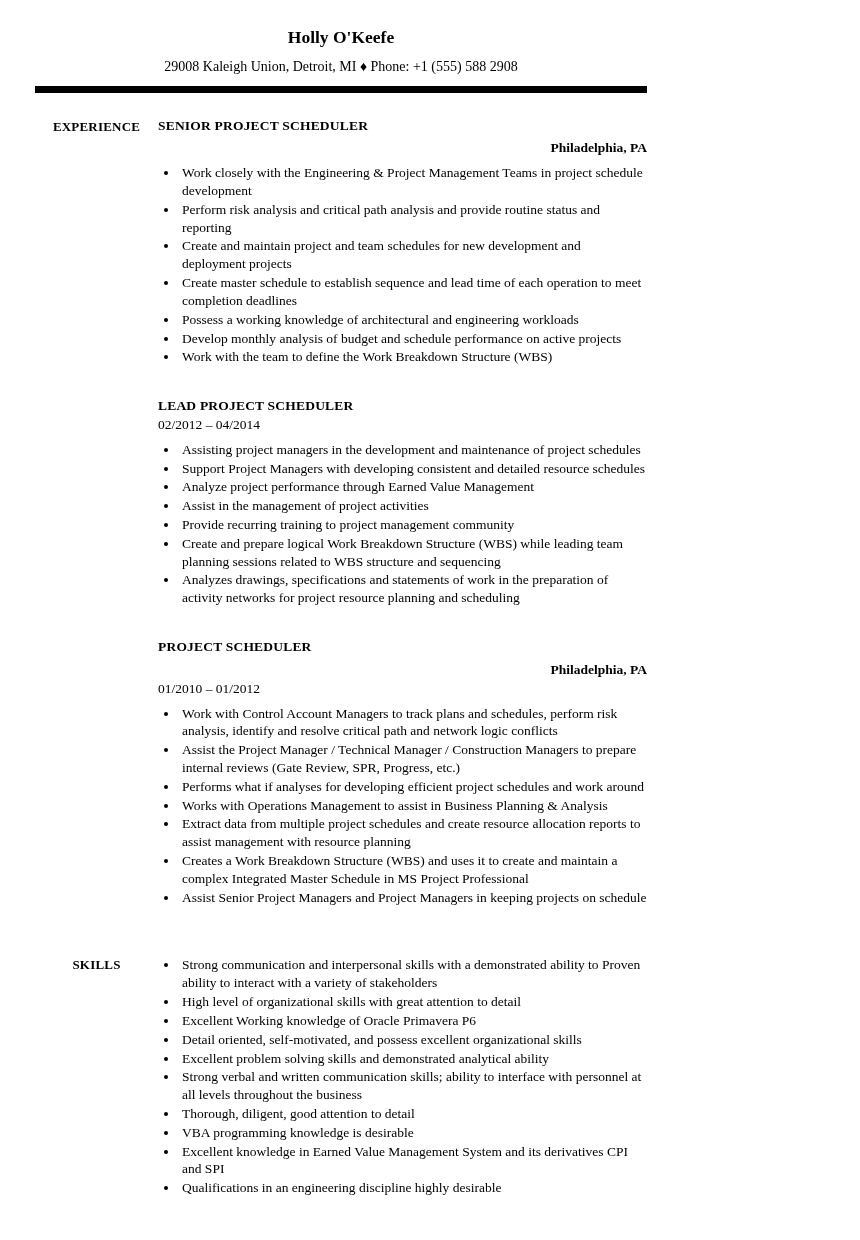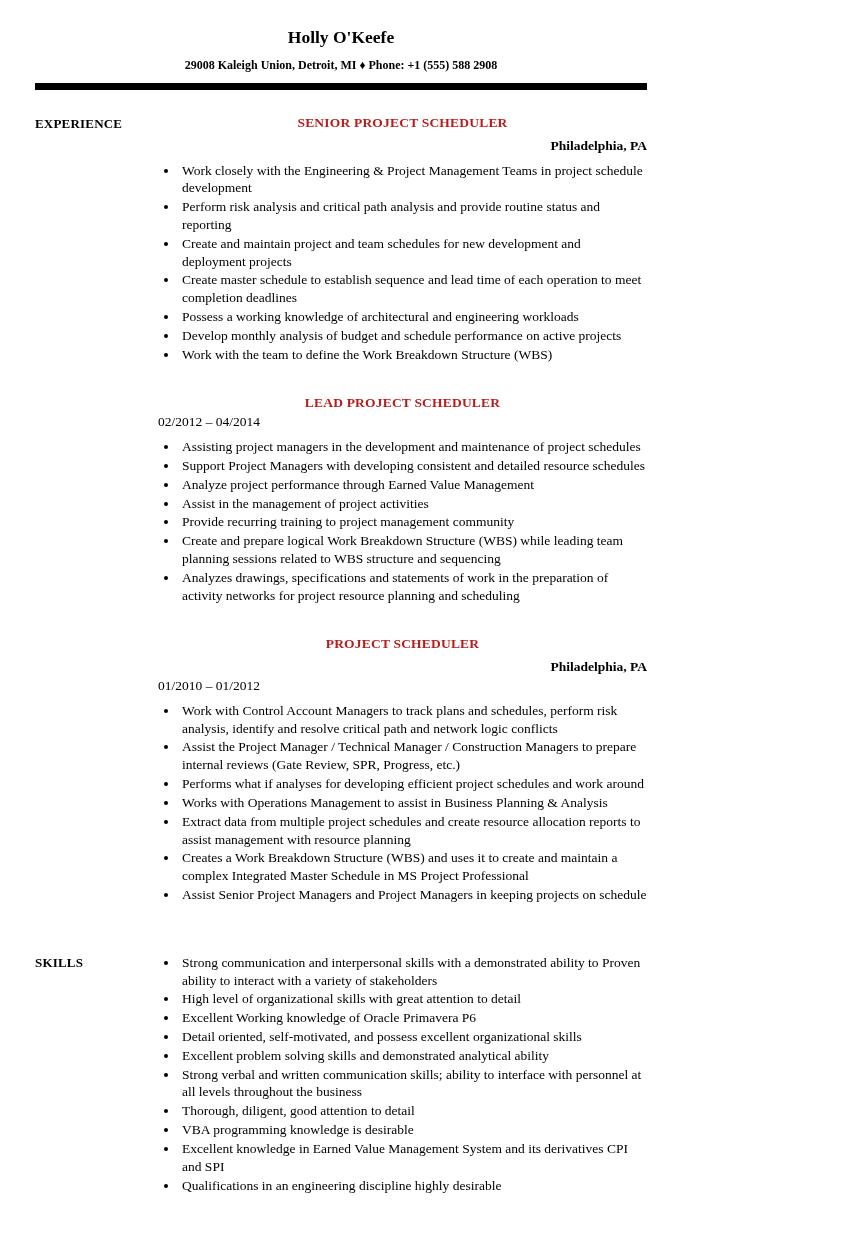--- a/index.html
+++ b/index.html
@@ -10,36 +10,37 @@
     font-family: "Liberation Serif", "DejaVu Serif", serif;
     color: #000000;
     font-size: 13.5px;
     line-height: 1.32;
   }
   .page { width: 682px; min-height: 1240px; padding: 20px 35px 30px 35px; }
 
   
   .header { text-align: center; }
   .name { font-size: 17.5px; font-weight: bold; padding-top: 6px; }
-  .contact { font-size: 12px; font-weight: bold; margin-top: 9px; }
+  .contact { font-size: 14px; font-weight: normal; margin-top: 9px; }
   .rule { height: 7px; background: #000000; margin-top: 9px; }
 
   
   .row { display: grid; grid-template-columns: 123px 1fr; margin-top: 24px; }
   .section-label {
     font-weight: bold;
     font-size: 13px;
     letter-spacing: 0.2px;
     padding-top: 1px;
+    text-align: center;
   }
 
   
   .job { margin-bottom: 31px; }
   .job:last-child { margin-bottom: 0; }
-  .job-title { font-size: 13.5px; font-weight: bold; color: #b91c1c; letter-spacing: 0.2px; text-align: center; }
+  .job-title { font-size: 13.5px; font-weight: bold; color: #000000; letter-spacing: 0.2px; }
   .job-location { font-weight: bold; margin-top: 5px; text-align: right; }
   .job-dates { margin-top: 1px; }
 
   ul.bullets { list-style: disc outside; padding-left: 21px; margin-top: 7px; }
   ul.bullets li { padding-left: 3px; margin-bottom: 1px; }
 
   
   .school { font-size: 13.5px; font-weight: bold; color: #1f3a60; letter-spacing: 0.2px; }
   .degree { font-weight: bold; margin-top: 3px; }
 

